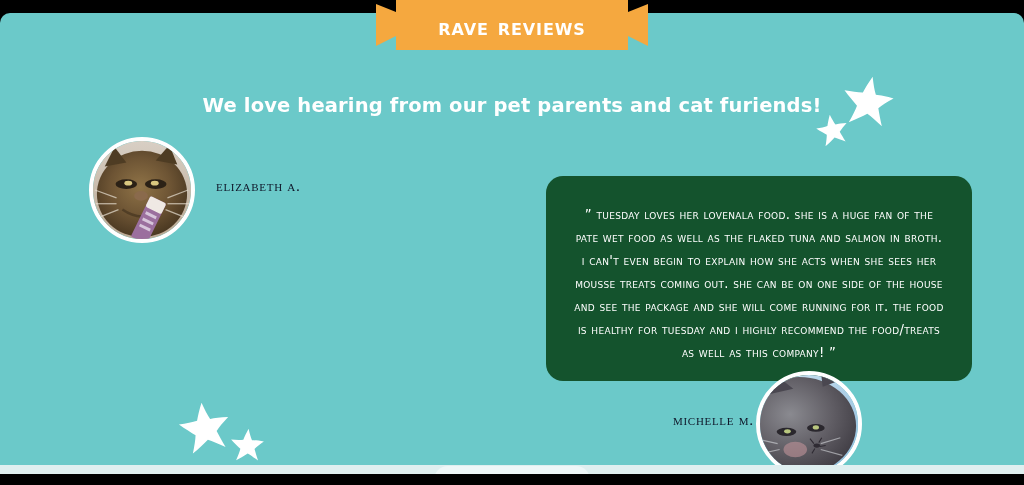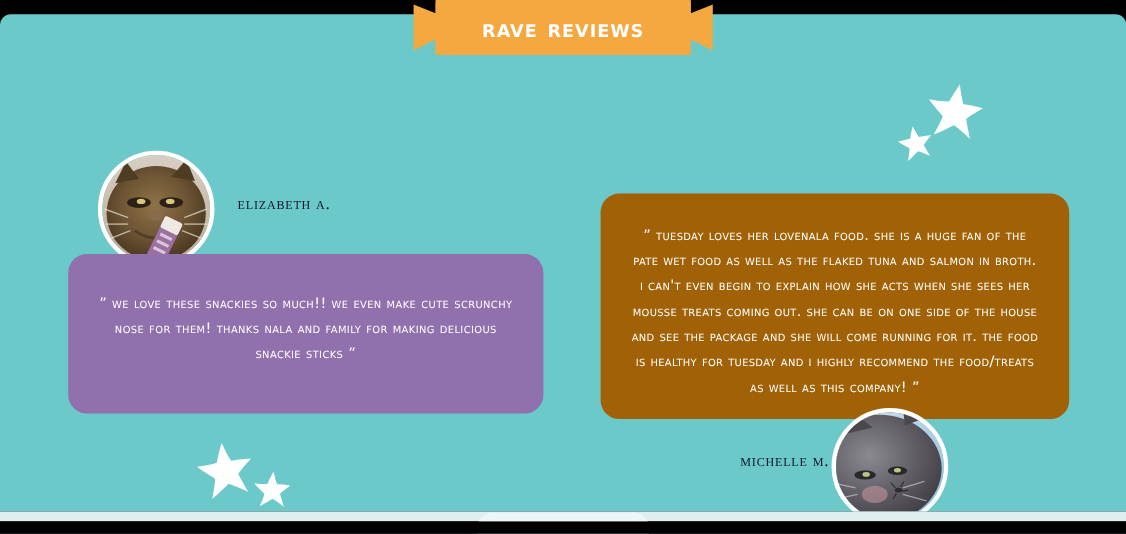--- a/index.html
+++ b/index.html
@@ -128,21 +128,21 @@
     padding: 35px 28px 0 28px;
     font-size: 13.2px;
     line-height: 1.72;
     letter-spacing: 0.35px;
   }
   .card-right {
     left: 546px;
     top: 163px;
     width: 426px;
     height: 205px;
-    background: #a16207;
+    background: #14532d;
     padding: 28px 26px 0 26px;
     font-size: 13.2px;
     line-height: 1.74;
     letter-spacing: 0.3px;
   }
 
   
   .avatar {
     position: absolute;
     border-radius: 50%;
@@ -206,20 +206,21 @@
       <svg width="100" height="70" viewBox="0 0 100 70" xmlns="http://www.w3.org/2000/svg" aria-hidden="true">
         <g fill="#ffffff">
           <path transform="translate(0,2) rotate(-6)" d="M25.5 1.5 C27.8 8.5 30.2 14.6 32.4 18.4 C36.6 18.0 43.5 17.6 50.5 18.4 C45.0 23.2 40.3 27.6 37.6 31.0 C39.4 35.6 42.0 42.0 44.8 48.0 C38.2 44.0 32.2 40.6 28.0 38.8 C24.0 42.0 18.0 46.8 11.6 51.0 C13.8 44.0 15.6 37.6 16.2 33.0 C12.4 30.2 6.4 25.6 0.8 20.6 C8.0 20.4 14.8 19.8 19.2 18.8 C20.6 14.2 22.8 7.6 25.5 1.5 Z"></path>
         </g>
         <g fill="#ffffff">
           <path transform="translate(56,24) rotate(6) scale(0.66)" d="M25.5 1.5 C27.8 8.5 30.2 14.6 32.4 18.4 C36.6 18.0 43.5 17.6 50.5 18.4 C45.0 23.2 40.3 27.6 37.6 31.0 C39.4 35.6 42.0 42.0 44.8 48.0 C38.2 44.0 32.2 40.6 28.0 38.8 C24.0 42.0 18.0 46.8 11.6 51.0 C13.8 44.0 15.6 37.6 16.2 33.0 C12.4 30.2 6.4 25.6 0.8 20.6 C8.0 20.4 14.8 19.8 19.2 18.8 C20.6 14.2 22.8 7.6 25.5 1.5 Z"></path>
         </g>
       </svg>
     </div>
 
+    <div class="headline">We love hearing from our pet parents and cat furiends!</div>
 
     <div class="avatar avatar-elizabeth">
       <svg viewBox="0 0 100 100" preserveAspectRatio="xMidYMid slice" xmlns="http://www.w3.org/2000/svg" aria-hidden="true">
         <defs>
           <linearGradient id="tabbyBg" x1="0" y1="0" x2="0" y2="1">
             <stop offset="0%" stop-color="#d8cfc4"></stop>
             <stop offset="100%" stop-color="#b9a893"></stop>
           </linearGradient>
           <radialGradient id="tabbyFur" cx="48%" cy="42%" r="62%">
             <stop offset="0%" stop-color="#8f7347"></stop>
@@ -250,23 +251,20 @@
           <rect x="49" y="58" width="18" height="12" rx="2" fill="#efe9e4"></rect>
           <rect x="52" y="74" width="12" height="3" fill="#e6dcea" opacity="0.8"></rect>
           <rect x="52" y="81" width="12" height="3" fill="#e6dcea" opacity="0.8"></rect>
           <rect x="52" y="88" width="12" height="3" fill="#e6dcea" opacity="0.8"></rect>
         </g>
       </svg>
     </div>
 
     <div class="author author-elizabeth">Elizabeth A.</div>
 
-    <div class="card card-left">
-      <span>” We love these snackies so much!! We even make cute scrunchy nose for them! Thanks Nala and family for making delicious snackie sticks ”</span>
-    </div>
 
     <div class="card card-right">
       <span>” Tuesday loves her LoveNala food. She is a huge fan of the pate wet food as well as the flaked tuna and salmon in broth. I can't even begin to explain how she acts when she sees her mousse treats coming out. She can be on one side of the house and see the package and she will come running for it. The food is healthy for Tuesday and I highly recommend the food/treats as well as this company! ”</span>
     </div>
 
     <div class="avatar avatar-michelle">
       <svg viewBox="0 0 100 100" preserveAspectRatio="xMidYMid slice" xmlns="http://www.w3.org/2000/svg" aria-hidden="true">
         <defs>
           <linearGradient id="skyBg" x1="0" y1="0" x2="1" y2="1">
             <stop offset="0%" stop-color="#cfe4f2"></stop>

